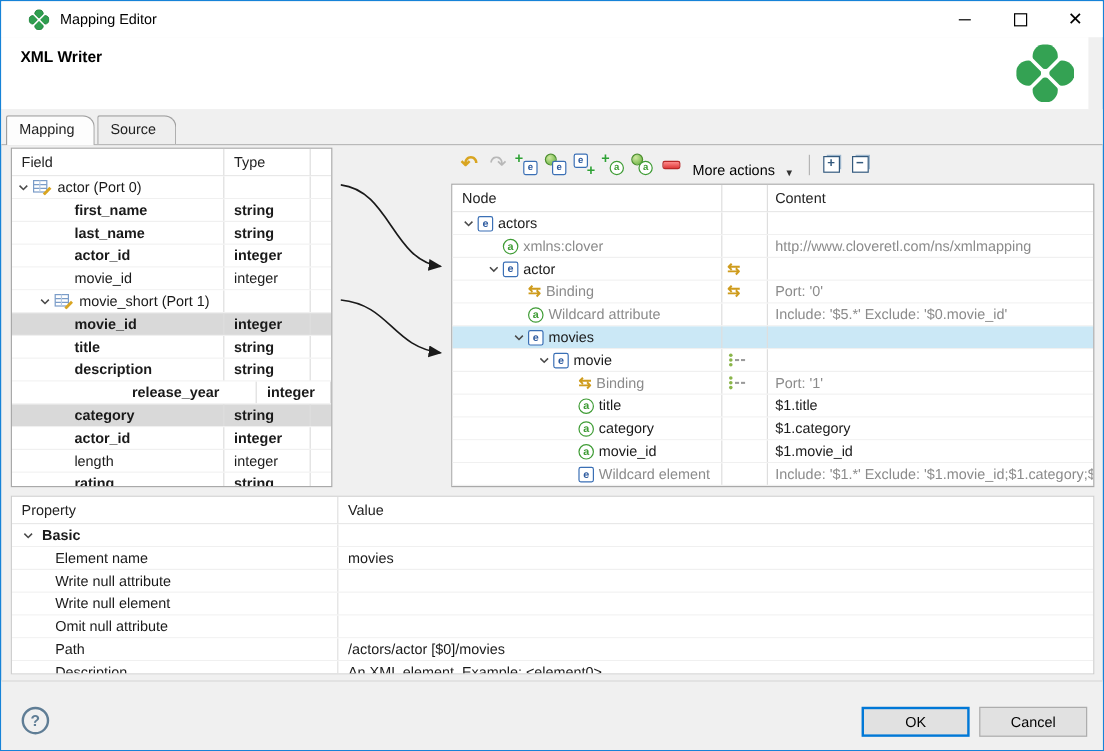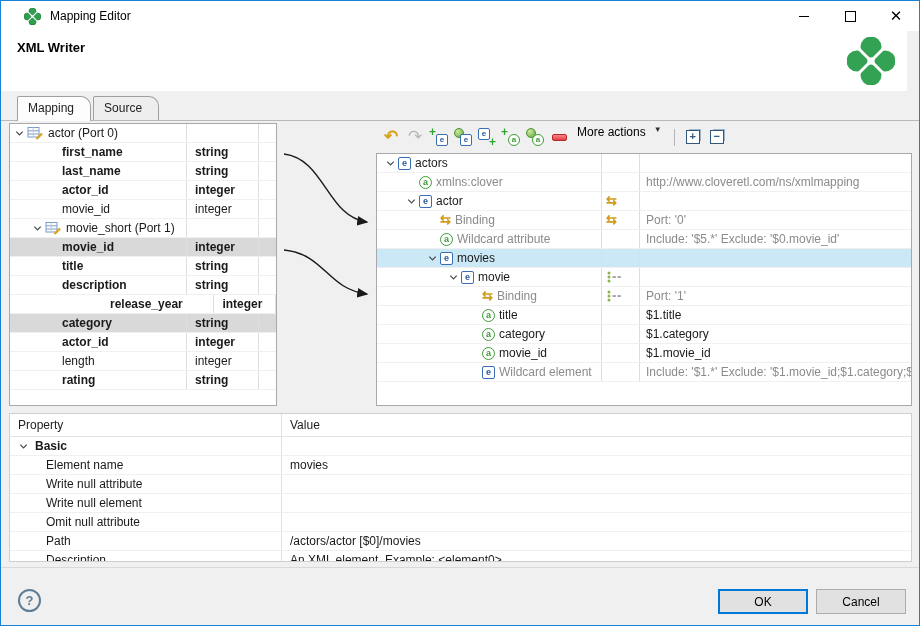--- a/index.html
+++ b/index.html
@@ -15,21 +15,21 @@
   .ctl-min i{display:block;width:10px;height:1px;background:#000;}
   .ctl-max i{display:block;width:9px;height:9px;border:1px solid #000;}
   .ctl-close{font-size:15px;color:#000;font-weight:400;}
 
   
   .header{position:absolute;top:30px;left:0;right:12px;height:60px;background:#fff;}
   .header .subtitle{position:absolute;left:16px;top:9px;font-size:13px;font-weight:bold;color:#000;}
   .header .logo{position:absolute;right:12px;top:6px;width:48px;height:48px;}
 
   
-  .tabbar{position:absolute;top:90px;left:0;right:0;height:30px;background:#f0f0f0;border-bottom:1px solid #b9b9b9;display:flex;align-items:flex-end;padding-left:16px;box-sizing:border-box;}
+  .tabbar{position:absolute;top:90px;left:0;right:0;height:30px;background:#f0f0f0;border-bottom:1px solid #b9b9b9;display:flex;align-items:flex-end;padding-left:4px;box-sizing:border-box;}
   .tab{height:23px;line-height:22px;padding:0 16px 0 10px;border:1px solid #9f9f9f;border-bottom:none;border-radius:2px 10px 0 0;margin-right:2px;color:#222;}
   .tab.active{background:#fdfdfd;margin-bottom:-1px;height:24px;z-index:2;}
   .tab.inactive{background:#eeeeee;}
 
   
   .fields-panel{position:absolute;left:8px;top:122px;width:268px;height:283px;background:#fff;border:1px solid #a9a9a9;box-sizing:border-box;overflow:hidden;}
   .tree-panel{position:absolute;left:375px;top:152px;width:536px;height:253px;background:#fff;border:1px solid #a9a9a9;box-sizing:border-box;overflow:hidden;}
   .props-panel{position:absolute;left:8px;top:412px;width:903px;height:149px;background:#fff;border:1px solid #cfcfcf;box-sizing:border-box;overflow:hidden;}
 
   .thead{display:flex;height:22px;line-height:22px;border-bottom:1px solid #e3e3e3;background:#fff;color:#222;}
@@ -58,21 +58,21 @@
 
   .ic-el{flex:none;width:11px;height:11px;border:1px solid #3a6fb5;background:#fff;color:#2d5a9e;font-size:9px;font-weight:bold;line-height:11px;text-align:center;border-radius:2px;}
   .ic-at{flex:none;width:11px;height:11px;border:1px solid #3f9c35;background:#fff;color:#3f9c35;font-size:9px;font-weight:bold;line-height:10px;text-align:center;border-radius:50%;}
   .ic-bind{flex:none;color:#cf9c1d;font-size:13px;font-weight:bold;line-height:12px;}
   .ic-join,.ic-port,.chev{flex:none;}
 
   
   .toolbar{position:absolute;left:378px;top:122px;width:533px;height:28px;display:flex;align-items:center;}
   .tbi{width:24px;height:24px;display:flex;align-items:center;justify-content:center;position:relative;border-radius:3px;}
   .tb-sep{width:1px;height:17px;background:#b5b5b5;margin:0 6px;}
-  .tb-more{display:flex;align-items:flex-start;height:24px;padding:0 6px;color:#000;}
+  .tb-more{display:flex;align-items:flex-end;height:24px;padding:0 6px;color:#000;}
   .tb-more .caret{margin-left:8px;font-size:8px;color:#333;}
   .g-arrow{font-size:17px;font-weight:bold;color:#d9a521;line-height:16px;}
   .g-arrow.dis{color:#b8b8b8;font-weight:normal;}
   .mini-e{position:absolute;width:10px;height:10px;border:1px solid #3a6fb5;background:#fff;color:#2d5a9e;font-size:8px;font-weight:bold;line-height:10px;text-align:center;border-radius:2px;}
   .mini-a{position:absolute;width:10px;height:10px;border:1px solid #3f9c35;background:#fff;color:#3f9c35;font-size:8px;font-weight:bold;line-height:9px;text-align:center;border-radius:50%;}
   .mini-plus{position:absolute;color:#2fa135;font-size:12px;font-weight:bold;line-height:10px;text-shadow:0 0 2px #fff;}
   .mini-ball{position:absolute;width:8px;height:8px;border-radius:50%;background:radial-gradient(circle at 35% 30%,#cfe8a0,#5fae3a);border:1px solid #4d8f2f;}
   .red-minus{width:13px;height:5px;border-radius:2px;background:linear-gradient(#ff8a8a,#e03c3c);border:1px solid #b82727;}
   .pm-box{width:12px;height:12px;border:1px solid #33597d;background:#fff;color:#33597d;font-size:11px;font-weight:bold;line-height:11px;text-align:center;box-shadow:2px -2px 0 -1px #9db6cc;}
 
@@ -125,20 +125,25 @@
       <path d="M4,4 L44,44 M44,4 L4,44" stroke="#fff" stroke-width="3" fill="none"></path>
     </svg>
   </div>
 
   <div class="tabbar">
       <div class="tab active">Mapping</div>
       <div class="tab inactive">Source</div>
     </div>
 
   <div class="fields-panel">
+    <div class="thead">
+      <div class="cell cf" style="padding-left:8px">Field</div>
+      <div class="cell ct">Type</div>
+      <div class="cell crest"></div>
+    </div>
     <div id="fields-body">
         <div class="frow">
           <div class="cell cf" style="padding-left: 2px;">
             <span class="chevbox">
               <svg class="chev" width="11" height="11" viewBox="0 0 12 12">
                 <polyline points="2.5,4 6,7.5 9.5,4" fill="none" stroke="#4a4a4a" stroke-width="1.4"></polyline>
               </svg>
             </span>
             <svg class="ic-port" width="17" height="14" viewBox="0 0 17 14">
               <rect x="1" y="1.5" width="11" height="9.5" fill="#fff" stroke="#7a9cc8"></rect>
@@ -333,20 +338,25 @@
       <span class="tb-sep"></span>
       <div class="tbi">
         <span class="pm-box">+</span>
       </div>
       <div class="tbi">
         <span class="pm-box">−</span>
       </div>
     </div>
 
   <div class="tree-panel">
+    <div class="thead">
+      <div class="cell cn" style="padding-left:8px">Node</div>
+      <div class="cell cm"></div>
+      <div class="cell cc">Content</div>
+    </div>
     <div id="tree-body">
         <div class="trow">
           <div class="cell cn" style="padding-left: 6px;">
             <span class="chevbox">
               <svg class="chev" width="11" height="11" viewBox="0 0 12 12">
                 <polyline points="2.5,4 6,7.5 9.5,4" fill="none" stroke="#4a4a4a" stroke-width="1.4"></polyline>
               </svg>
             </span>
             <span class="ic-el">e</span>
             <span class="lbl">actors</span>

